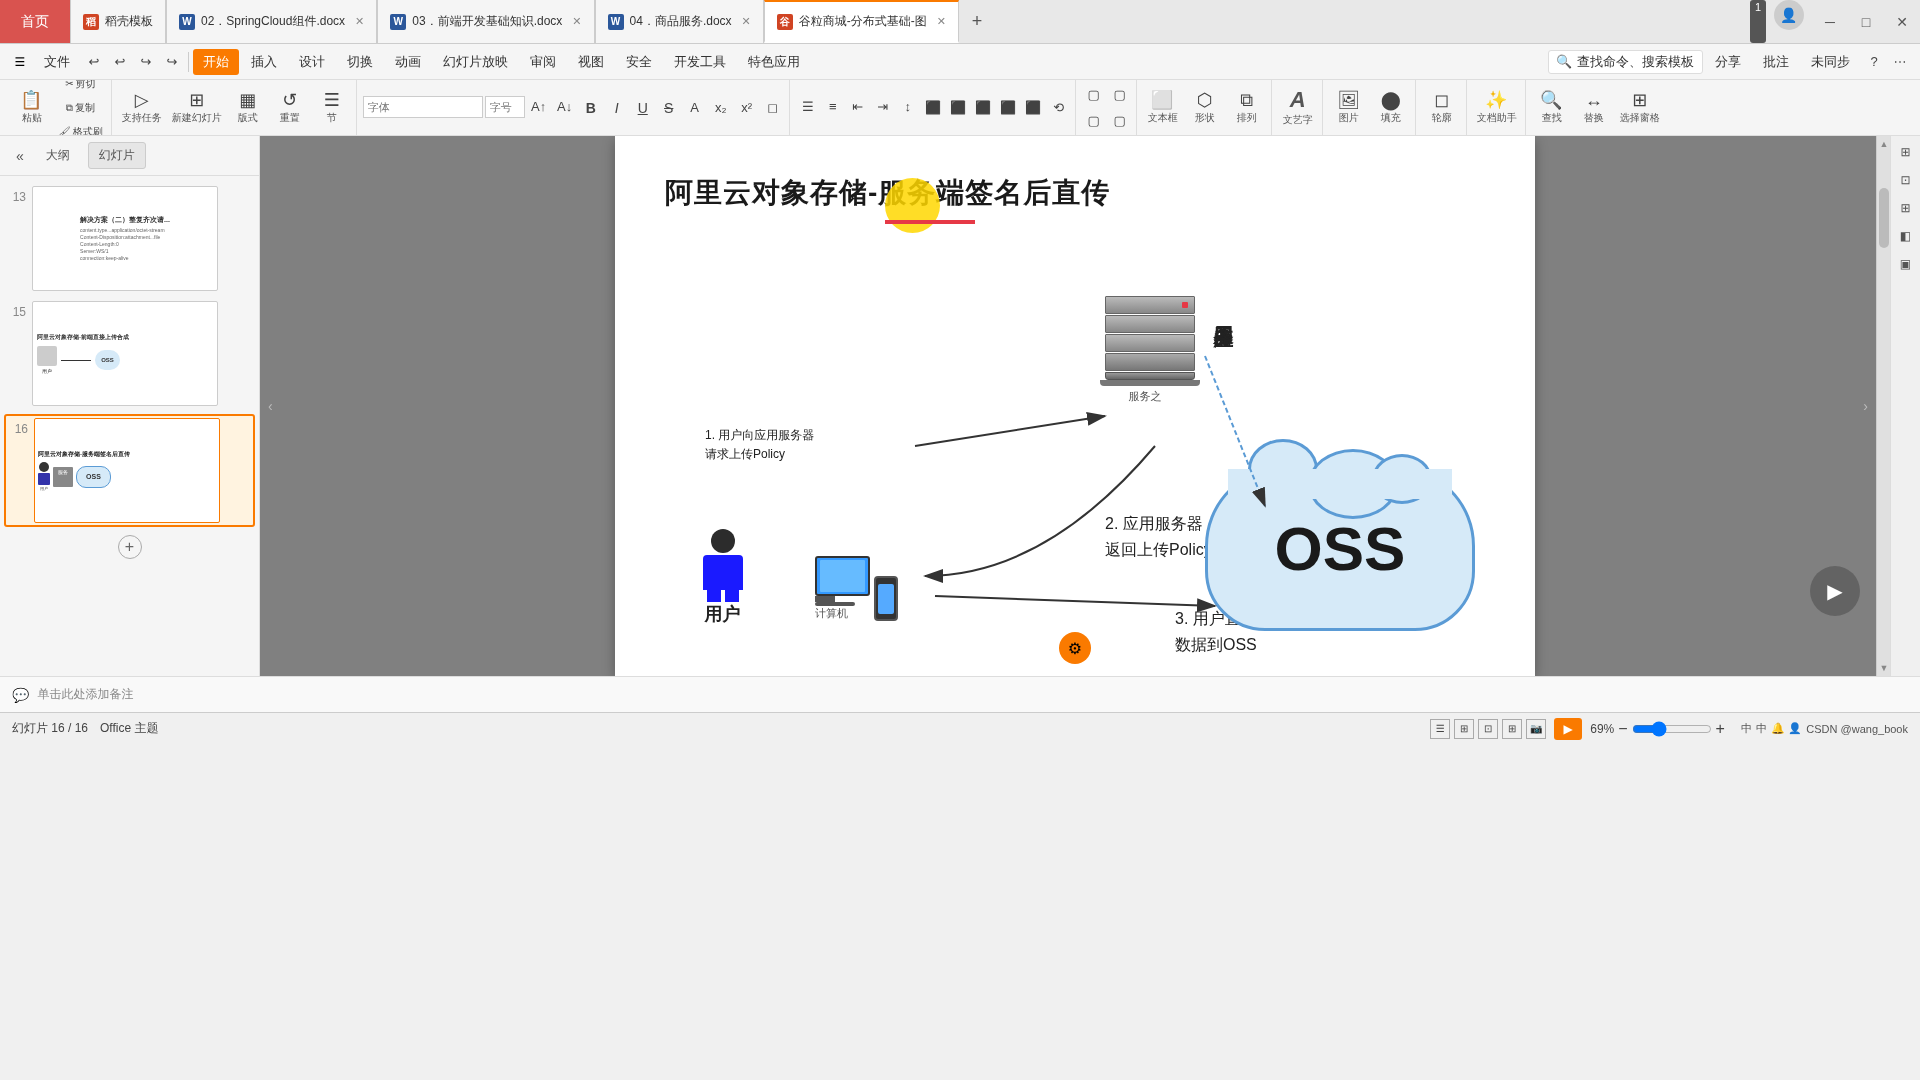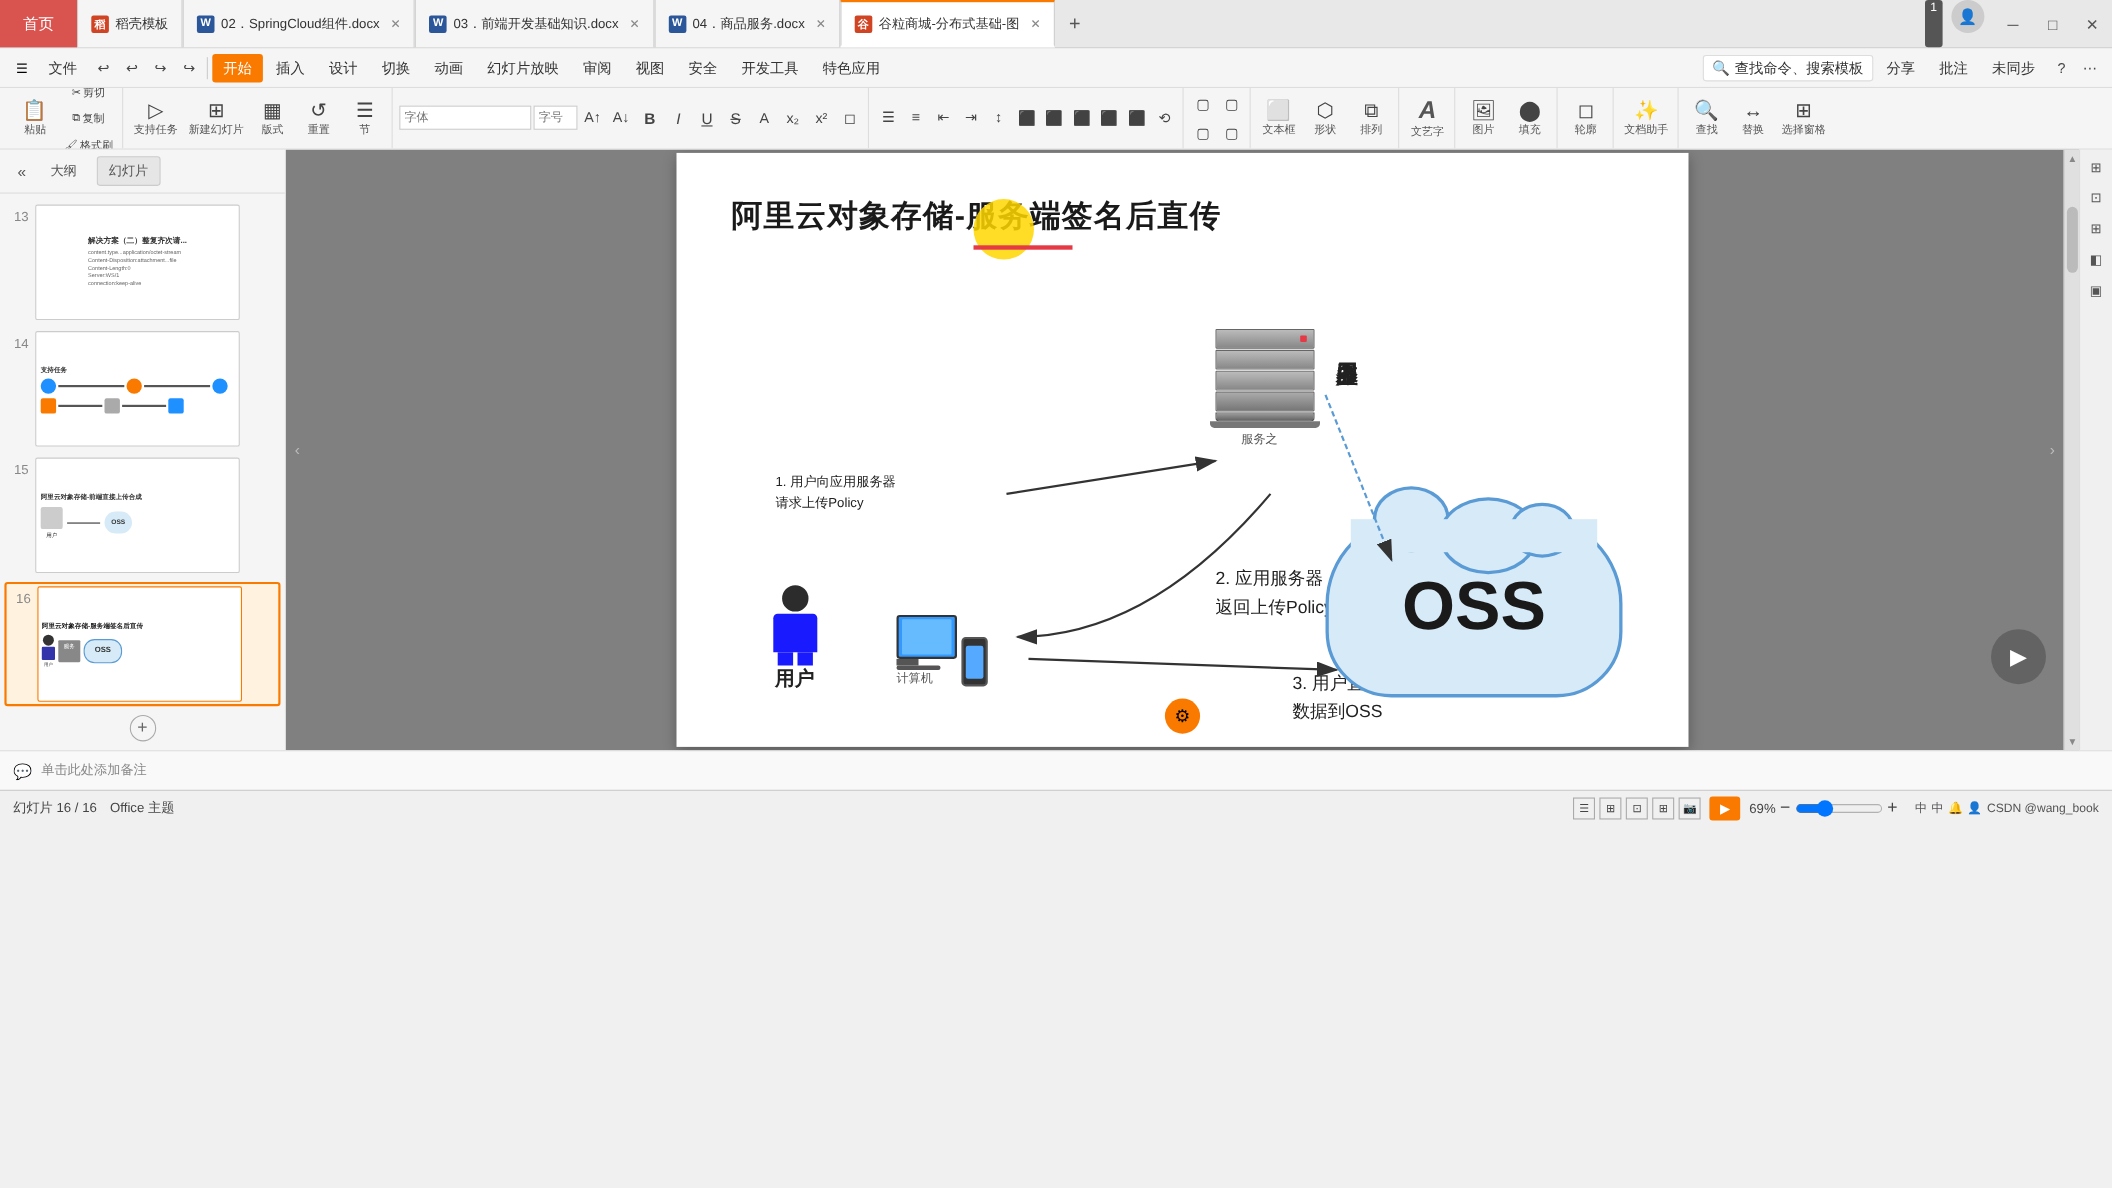--- a/index.html
+++ b/index.html
@@ -343,44 +343,20 @@
         <div class="slide-thumb">
           <div class="thumb-content">
             <div style="padding:4px;font-size:6px;color:#333;line-height:1.3;">
               <div style="font-size:7px;font-weight:bold;margin-bottom:2px;">解决方案（二）整复齐次请...</div>
               <div style="font-size:5px;color:#666;line-height:1.4;">content.type...application/octet-stream<br>Content-Disposition:attachment...file<br>Content-Length:0<br>Server:WS/1<br>connection:keep-alive</div>
             </div>
           </div>
         </div>
       </div>
 
-      <div class="slide-item">
-        <span class="slide-num">14</span>
-        <div class="slide-thumb">
-          <div class="thumb-content">
-            <div style="padding:4px;width:100%;">
-              <div style="font-size:6px;font-weight:bold;margin-bottom:3px;color:#333;">支持任务</div>
-              <div style="display:flex;align-items:center;gap:2px;">
-                <div style="width:14px;height:14px;background:#1e90ff;border-radius:50%;"></div>
-                <div style="width:60px;height:2px;background:#555;"></div>
-                <div style="width:14px;height:14px;background:#fa7a00;border-radius:50%;"></div>
-                <div style="width:60px;height:2px;background:#555;"></div>
-                <div style="width:14px;height:14px;background:#1e90ff;border-radius:50%;"></div>
-              </div>
-              <div style="display:flex;align-items:center;gap:2px;margin-top:4px;">
-                <div style="width:14px;height:14px;background:#fa7a00;border-radius:2px;"></div>
-                <div style="width:40px;height:2px;background:#555;"></div>
-                <div style="width:14px;height:14px;background:#aaa;border-radius:2px;"></div>
-                <div style="width:40px;height:2px;background:#555;"></div>
-                <div style="width:14px;height:14px;background:#1e90ff;border-radius:2px;"></div>
-              </div>
-            </div>
-          </div>
-        </div>
-      </div>
 
       <div class="slide-item">
         <span class="slide-num">15</span>
         <div class="slide-thumb">
           <div class="thumb-content">
             <div style="padding:4px;width:100%;">
               <div style="font-size:6px;font-weight:bold;margin-bottom:3px;color:#333;">阿里云对象存储-前端直接上传合成</div>
               <div style="display:flex;align-items:center;gap:4px;margin-top:4px;">
                 <div style="display:flex;flex-direction:column;gap:2px;">
                   <div style="width:20px;height:20px;background:#ccc;border-radius:2px;"></div>

